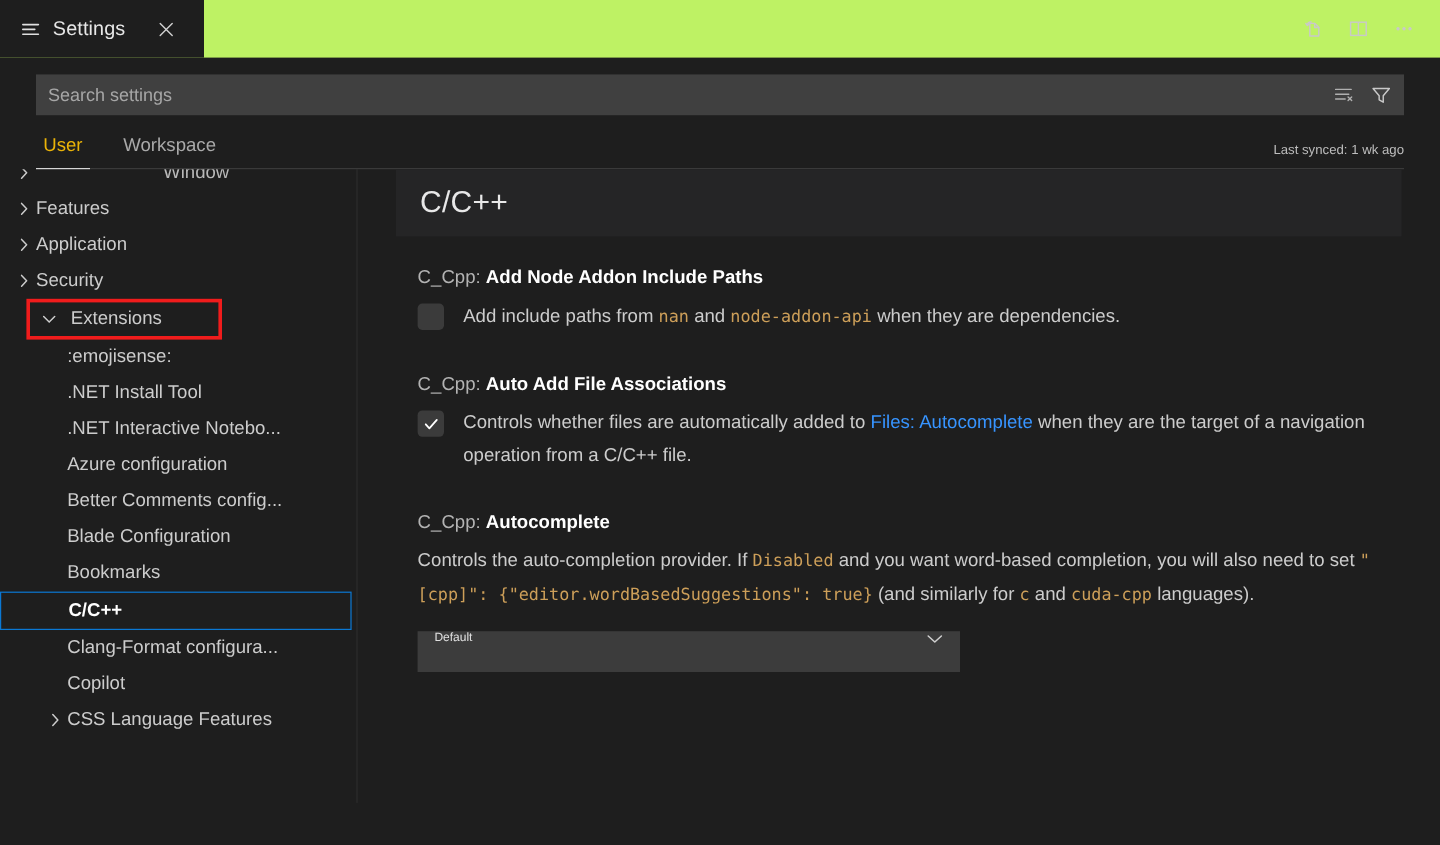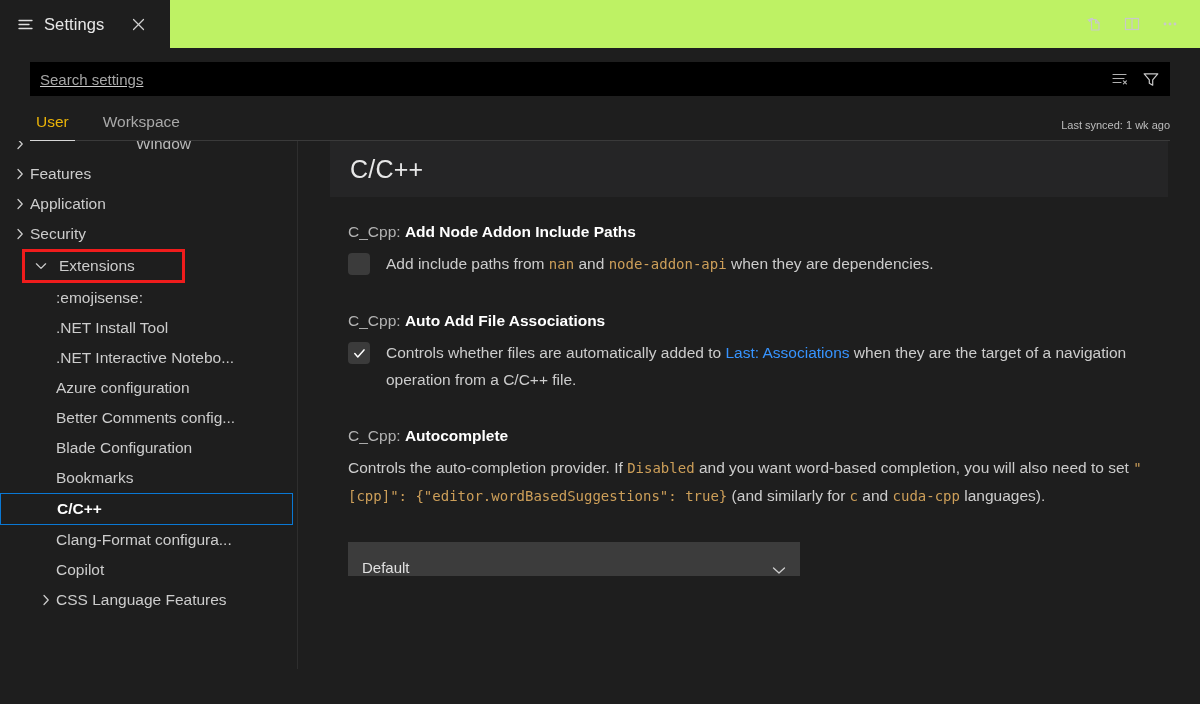--- a/index.html
+++ b/index.html
@@ -58,25 +58,24 @@
   }
 
   
   .searchwrap {
     padding: 14px 30px 0 30px;
     background: #1e1e1e;
   }
   .searchbox {
     position: relative;
     height: 34px;
-    background: #000000;
+    background: #404040;
     display: flex;
     align-items: center;
     padding: 0 8px 0 10px;
-    text-decoration: underline;
   }
   .searchbox input {
     flex: 1;
     background: transparent;
     border: 0;
     outline: none;
     color: #cccccc;
     font-family: "Liberation Sans", sans-serif;
     font-size: 15px;
   }
@@ -222,29 +221,29 @@
   }
   .checkbox.checked { background: #3b3b3b; }
   code {
     font-family: "DejaVu Sans Mono", monospace;
     font-size: 14px;
     color: #cd9f59;
   }
   a.link { color: #3794ff; text-decoration: none; }
 
   .select {
-    margin-top: 32px;
+    margin-top: 16px;
     width: 452px;
     height: 34px;
     background: #3c3c3c;
     display: flex;
-    align-items: flex-end;
+    align-items: flex-start;
     padding: 0 12px 0 14px;
     color: #e0e0e0;
-    font-size: 15px;
+    font-size: 10px;
   }
   .select .chev { margin-left: auto; color: #cfcfcf; display: flex; }
 
   .spacer-a { height: 26px; }
   .spacer-b { height: 34px; }
 </style>
 </head>
 <body>
 
 <div class="titlebar">
@@ -427,21 +426,21 @@
     <div class="setting">
       <div class="setting-title">
         <span class="cat">C_Cpp: </span><span>Auto Add File Associations</span>
       </div>
       <div class="desc-row">
         <span class="checkbox checked">
           <svg width="15" height="15" viewBox="0 0 15 15" fill="none" stroke="#ffffff" stroke-width="1.5" stroke-linecap="round" stroke-linejoin="round">
             <path d="M2.8 7.6l3.0 3.3 6.2-7.0"></path>
           </svg>
         </span>
-        <span class="setting-desc" id="desc1"><span>Controls whether files are automatically added to </span><a class="link" href="#">Last: Associations</a><span> when they are the target of a navigation operation from a C/C++ file.</span></span>
+        <span class="setting-desc" id="desc1"><span>Controls whether files are automatically added to </span><a class="link" href="#">Files: Autocomplete</a><span> when they are the target of a navigation operation from a C/C++ file.</span></span>
       </div>
     </div>
 
     <div class="spacer-b"></div>
 
     <div class="setting">
       <div class="setting-title">
         <span class="cat">C_Cpp: </span><span>Autocomplete</span>
       </div>
       <div class="setting-desc" id="desc2"><span>Controls the auto-completion provider. If </span><code>Disabled</code><span> and you want word-based completion, you will also need to set </span><code>"[cpp]": {"editor.wordBasedSuggestions": true}</code><span> (and similarly for </span><code>c</code><span> and </span><code>cuda-cpp</code><span> languages).</span></div>

